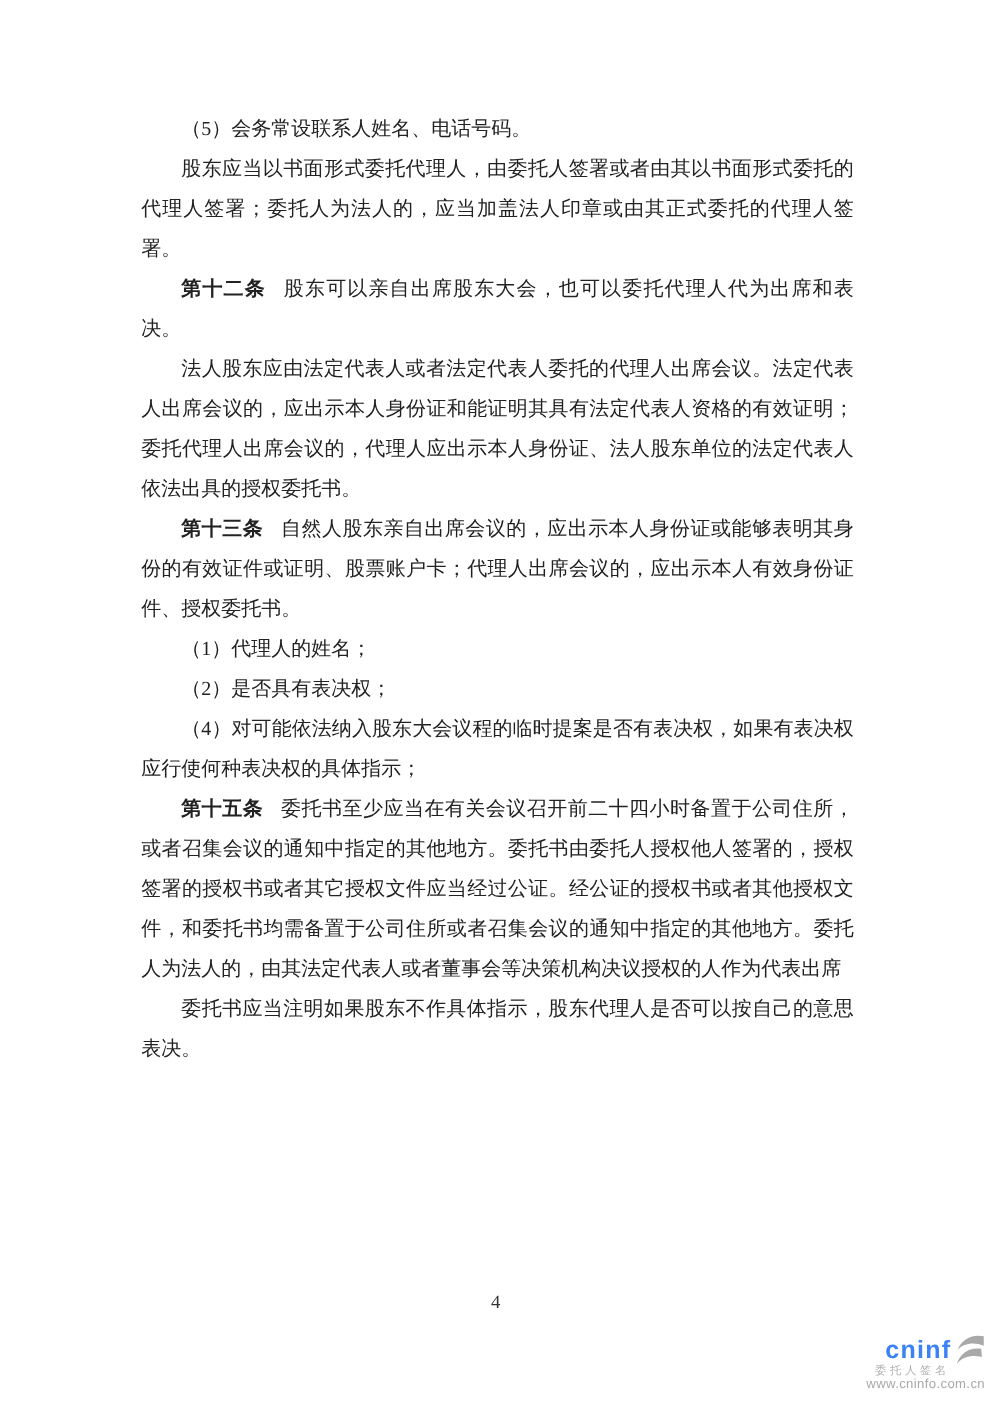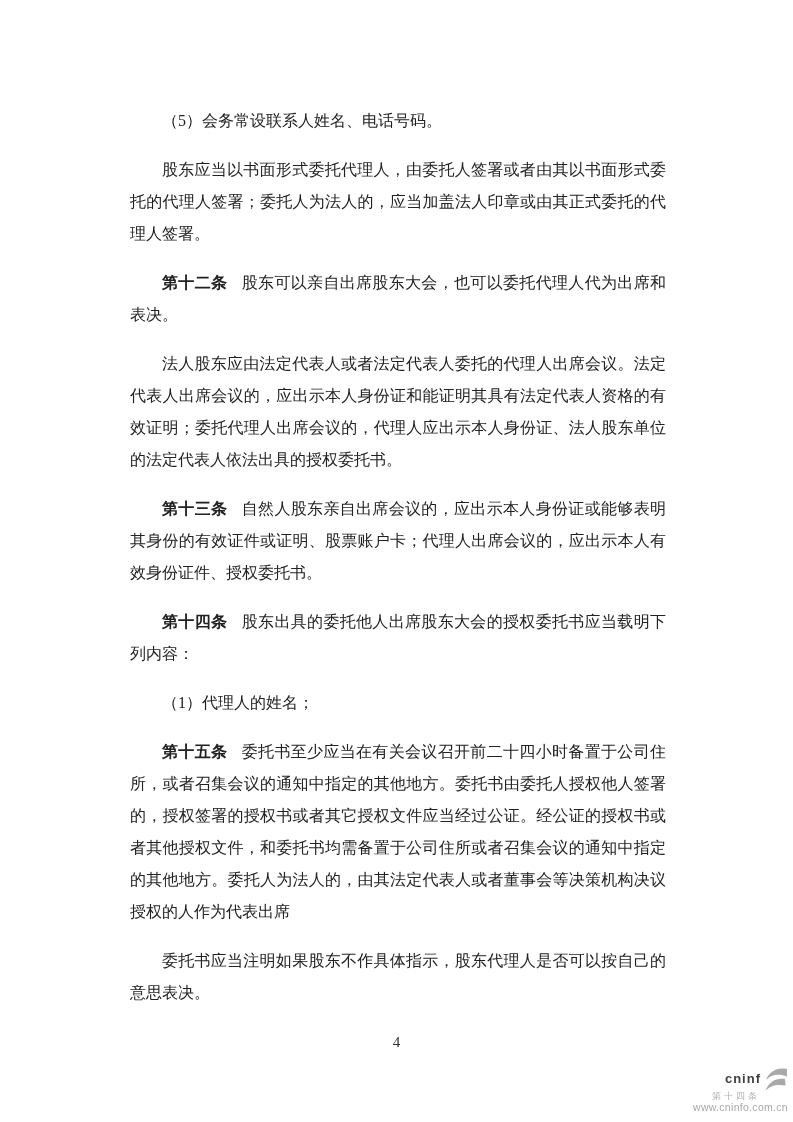--- a/index.html
+++ b/index.html
@@ -19,21 +19,21 @@
     position: absolute;
     left: 113px;
     top: 88px;
     width: 570px;
     color: #222222;
     font-size: 16px;
     line-height: 32px;
     text-align: justify;
   }
   .content p {
-    margin: 17px;
+    margin: 0;
     text-indent: 2em;
   }
   .term {
     font-weight: bold;
     font-family: "Liberation Sans", "DejaVu Sans", sans-serif;
     padding-right: 0.9em;
   }
   .page-number {
     position: absolute;
     top: 1034px;
@@ -53,23 +53,23 @@
     line-height: 1.1;
   }
   .logo-row {
     display: flex;
     align-items: center;
     justify-content: flex-end;
     gap: 1px;
   }
   .logo-brand {
     font-weight: bold;
-    font-size: 13px;
+    font-size: 20px;
     letter-spacing: 1px;
-    color: #404040;
+    color: #3b82f6;
   }
   .logo-swirl {
     width: 26px;
     height: 24px;
     display: inline-block;
   }
   .logo-cn {
     font-size: 9px;
     letter-spacing: 3px;
     color: #b0b0b0;
@@ -86,33 +86,34 @@
 <body>
 
 <div class="page">
 
   <div class="content">
     <p><span>（5）会务常设联系人姓名、电话号码。</span></p>
     <p><span>股东应当以书面形式委托代理人，由委托人签署或者由其以书面形式委托的代理人签署；委托人为法人的，应当加盖法人印章或由其正式委托的代理人签署。</span></p>
     <p><span class="term">第十二条</span><span>股东可以亲自出席股东大会，也可以委托代理人代为出席和表决。</span></p>
     <p><span>法人股东应由法定代表人或者法定代表人委托的代理人出席会议。法定代表人出席会议的，应出示本人身份证和能证明其具有法定代表人资格的有效证明；委托代理人出席会议的，代理人应出示本人身份证、法人股东单位的法定代表人依法出具的授权委托书。</span></p>
     <p><span class="term">第十三条</span><span>自然人股东亲自出席会议的，应出示本人身份证或能够表明其身份的有效证件或证明、股票账户卡；代理人出席会议的，应出示本人有效身份证件、授权委托书。</span></p>
-    <p><span class="term">第十四条</span><span>股东出具的委托他人出席股东大会的授权委托书应当载明下列内容：</span></p>
     <p><span>（1）代理人的姓名；</span></p>
+    <p><span>（2）是否具有表决权；</span></p>
+    <p><span>（4）对可能依法纳入股东大会议程的临时提案是否有表决权，如果有表决权应行使何种表决权的具体指示；</span></p>
     <p><span class="term">第十五条</span><span>委托书至少应当在有关会议召开前二十四小时备置于公司住所，或者召集会议的通知中指定的其他地方。委托书由委托人授权他人签署的，授权签署的授权书或者其它授权文件应当经过公证。经公证的授权书或者其他授权文件，和委托书均需备置于公司住所或者召集会议的通知中指定的其他地方。委托人为法人的，由其法定代表人或者董事会等决策机构决议授权的人作为代表出席</span></p>
     <p><span>委托书应当注明如果股东不作具体指示，股东代理人是否可以按自己的意思表决。</span></p>
   </div>
 
   <div class="page-number">4</div>
 
   <div class="cninfo-logo">
     <div class="logo-row">
       <span class="logo-brand">cninf</span>
       <svg class="logo-swirl" viewBox="0 0 26 24" xmlns="http://www.w3.org/2000/svg">
         <path d="M25 1 C15 -1 7 4 4 12 C9 6.5 17 5.5 25 8.5 Z" fill="#a9a9a9"></path>
         <path d="M23 11 C14 9.5 6.5 14 3.5 23 C8.5 17 15.5 16 23.5 17.5 Z" fill="#a9a9a9"></path>
       </svg>
     </div>
-    <div class="logo-cn">第十四条</div>
+    <div class="logo-cn">委托人签名</div>
     <div class="logo-url">www.cninfo.com.cn</div>
   </div>
 
 </div>
 
 </body></html>

